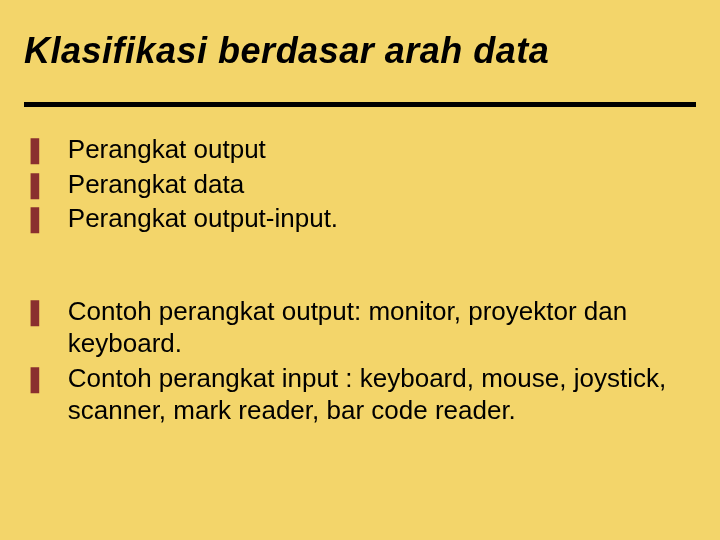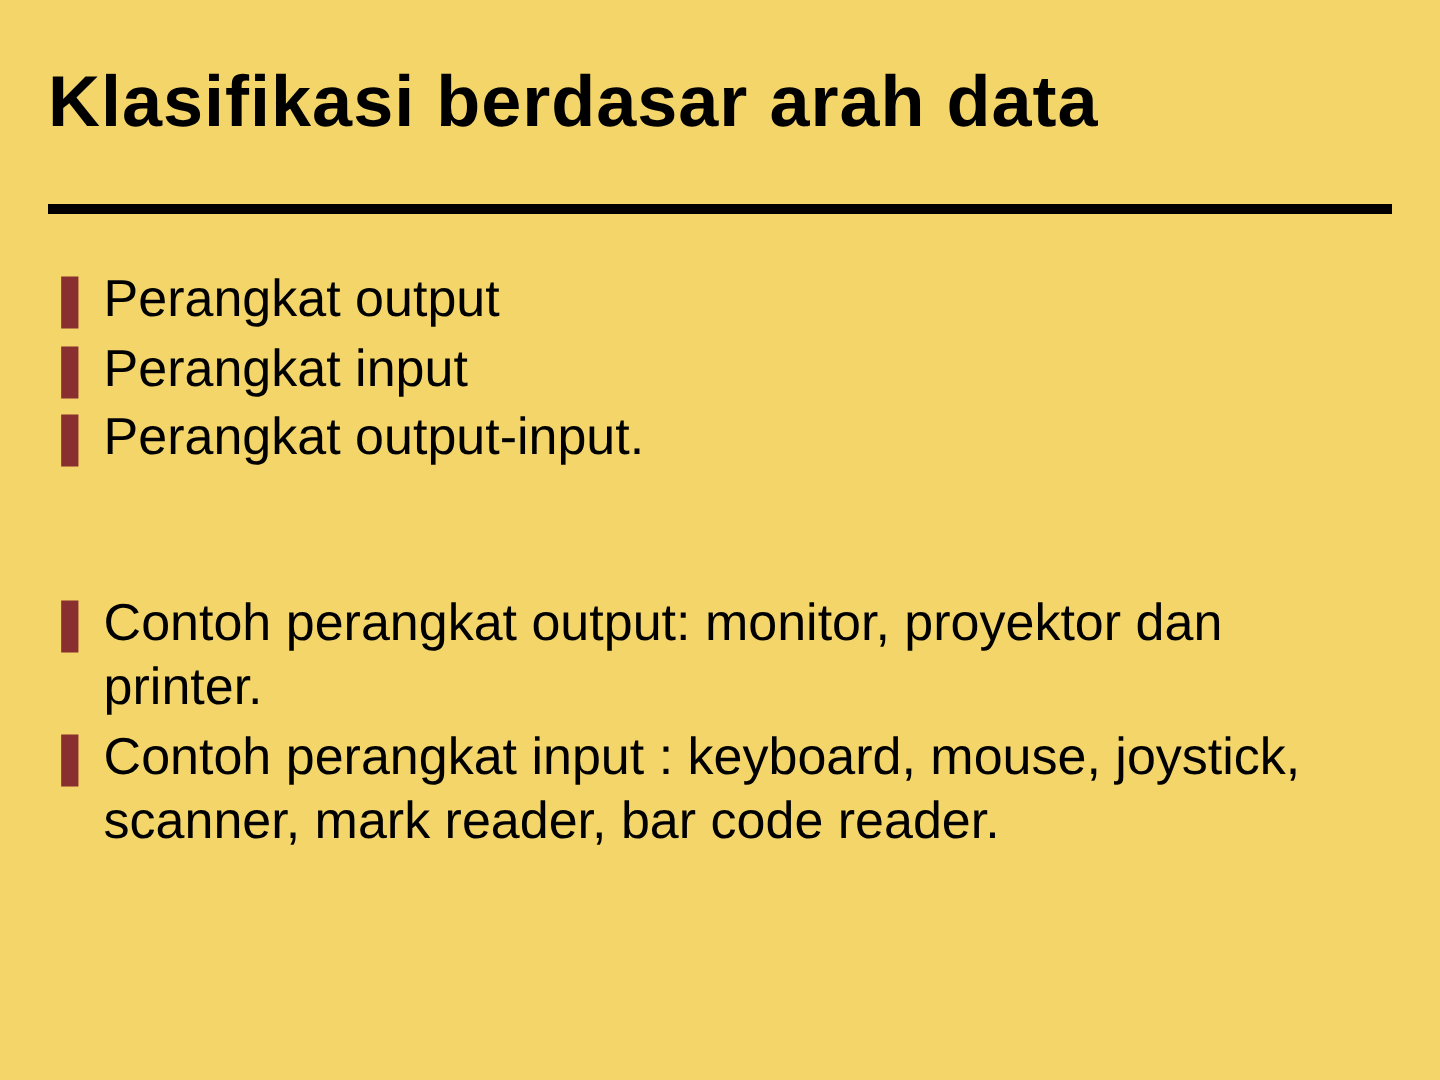--- a/index.html
+++ b/index.html
@@ -9,20 +9,21 @@
     font-family: Arial, Helvetica, sans-serif;
     padding: 30px 24px 0 24px;
   }
   .title {
     font-size: 36px;
     font-weight: bold;
     color: #000;
     letter-spacing: 0.5px;
     padding-bottom: 10px;
     margin-bottom: 20px;
+    font-style: italic;
   }
   .title-rule {
     border: none;
     border-top: 5px solid #000;
     margin-top: 2px;
     margin-bottom: 26px;
   }
   .block { margin-bottom: 60px; }
   .block:last-child { margin-bottom: 0; }
   .item {
@@ -33,45 +34,45 @@
     line-height: 1.25;
     margin-bottom: 2px;
   }
   .bullet {
     color: #8a2f2f;
     font-size: 26px;
     margin-right: 6px;
     flex: 0 0 auto;
     font-family: "Arial Unicode MS", Arial, sans-serif;
   }
-  .text { flex: 1 1 auto; }
+  .text { flex: 1 1 auto; margin-left: 16px; }
 </style>
 </head>
 <body>
 
 <h1 class="title">Klasifikasi berdasar arah data</h1>
 <hr class="title-rule">
 
 <div class="block">
   <div class="item">
     <span class="bullet">❚</span>
     <span class="text">Perangkat output</span>
   </div>
   <div class="item">
     <span class="bullet">❚</span>
-    <span class="text">Perangkat input</span>
+    <span class="text">Perangkat data</span>
   </div>
   <div class="item">
     <span class="bullet">❚</span>
     <span class="text">Perangkat output-input.</span>
   </div>
 </div>
 
 <div class="block">
   <div class="item">
     <span class="bullet">❚</span>
-    <span class="text">Contoh perangkat output: monitor, proyektor dan printer.</span>
+    <span class="text">Contoh perangkat output: monitor, proyektor dan keyboard.</span>
   </div>
   <div class="item">
     <span class="bullet">❚</span>
     <span class="text">Contoh perangkat input : keyboard, mouse, joystick, scanner, mark reader, bar code reader.</span>
   </div>
 </div>
 
 </body></html>

